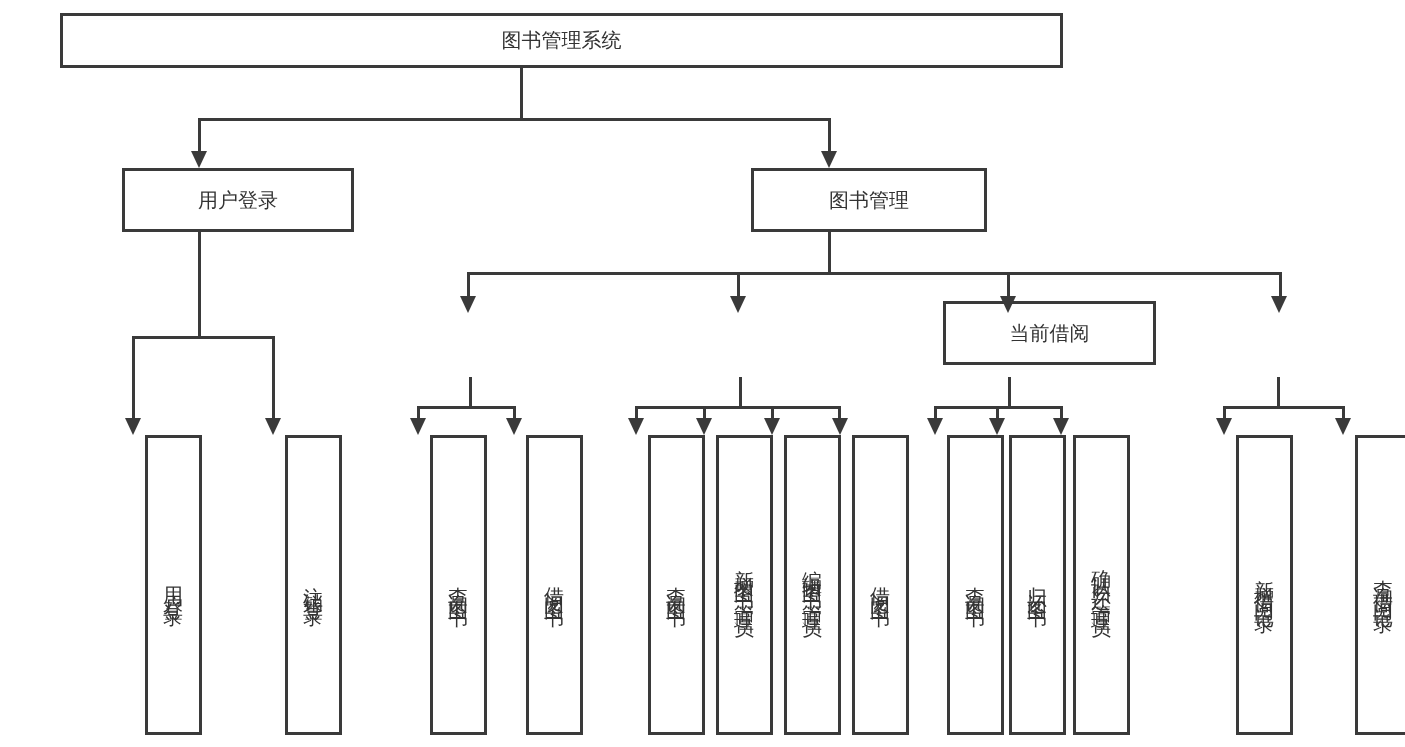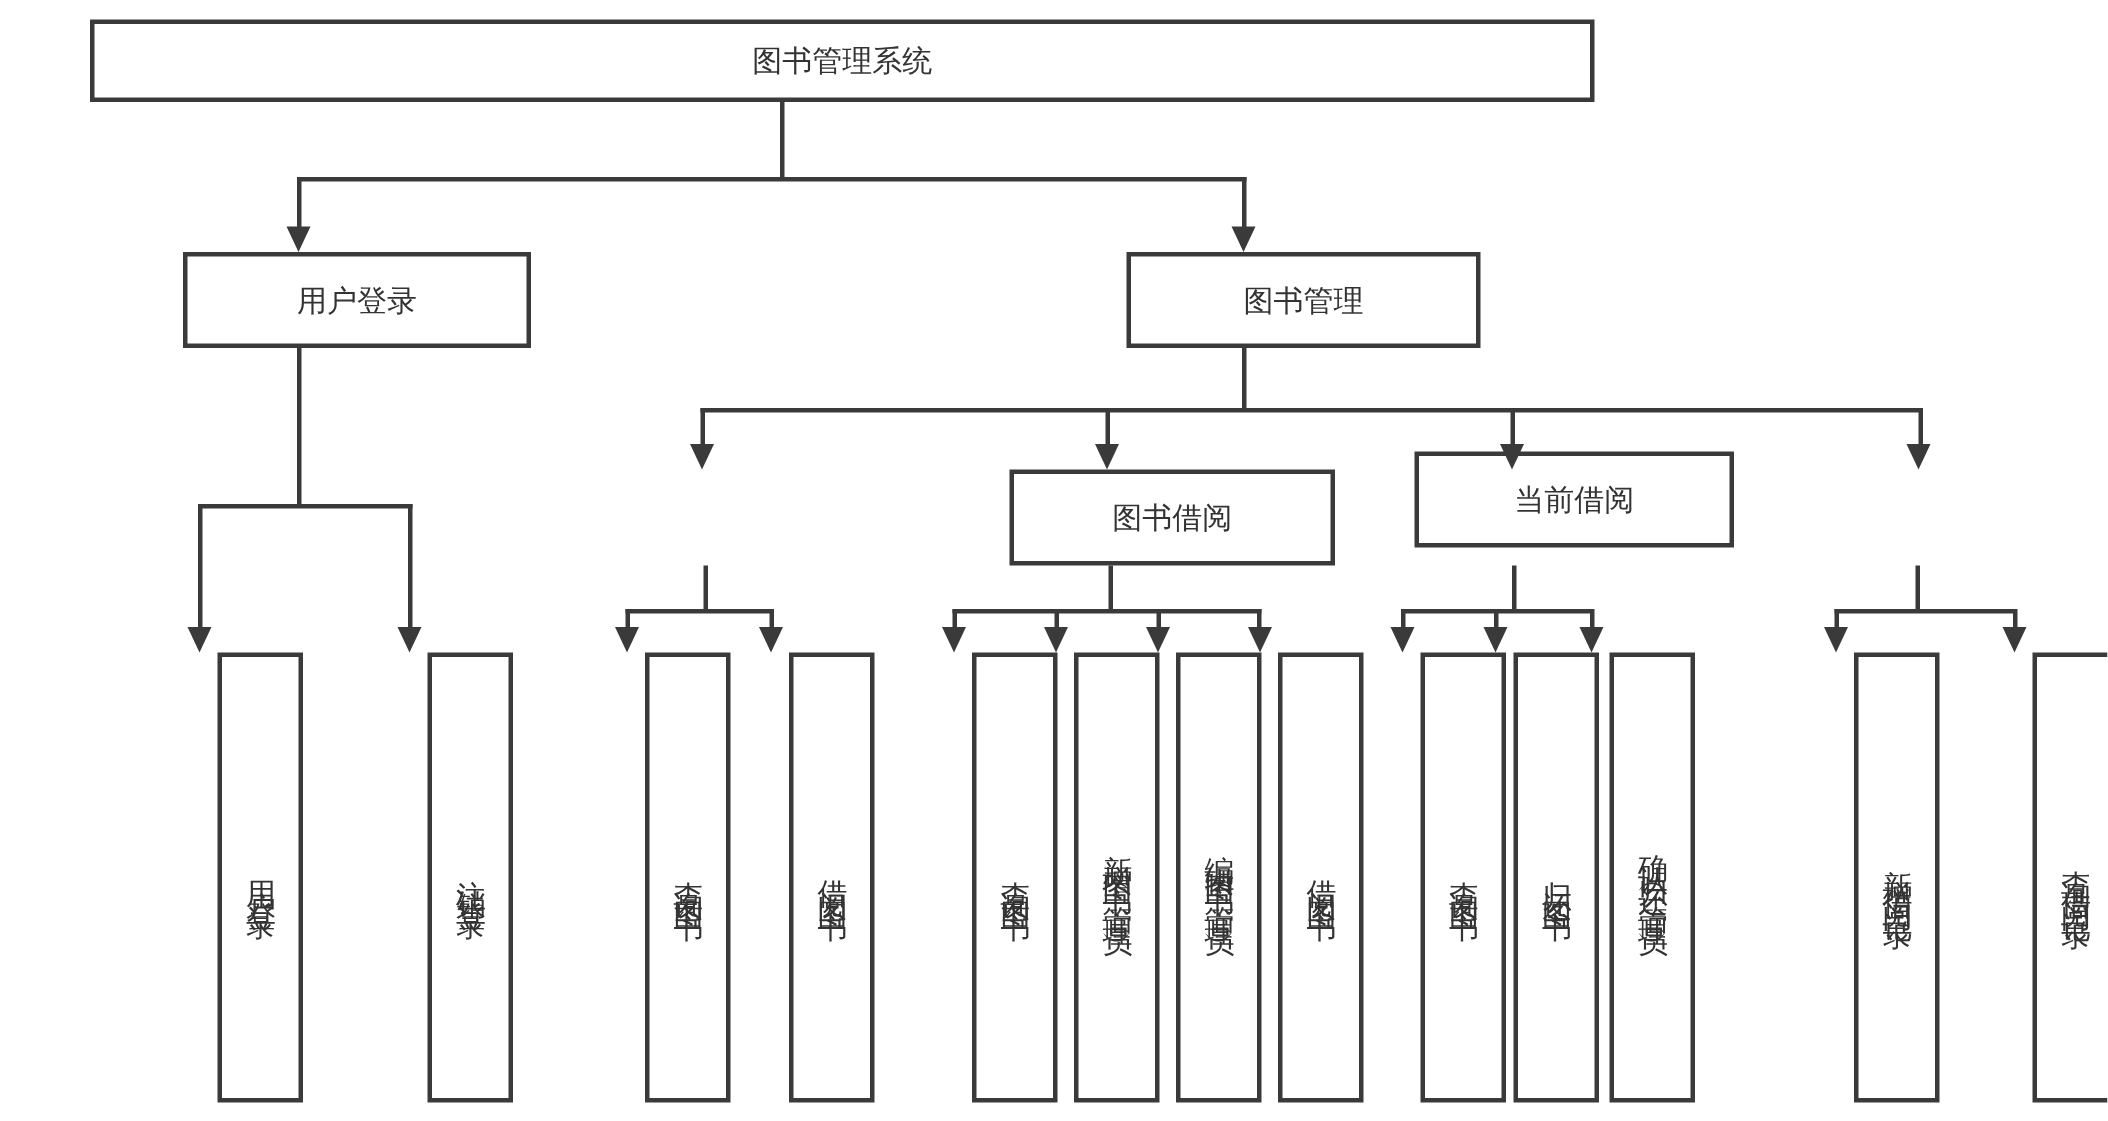--- a/index.html
+++ b/index.html
@@ -64,21 +64,20 @@
 
 <div id="canvas">
 
   <div class="box" style="left:20px;top:13px;width:1003px;height:55px;">图书管理系统</div>
 
   <div class="box" style="left:82px;top:168px;width:232px;height:64px;">用户登录</div>
 
   <div class="box" style="left:711px;top:168px;width:236px;height:64px;">图书管理</div>
 
 
-  <div class="box" style="left:633px;top:313px;width:217px;height:64px;">图书借阅</div>
 
   <div class="box" style="left:903px;top:301px;width:213px;height:64px;">当前借阅</div>
 
 
   <div class="box vbox" style="left:105px;">用户登录</div>
   <div class="box vbox" style="left:245px;">注销登录</div>
 
   <div class="box vbox" style="left:390px;">查询图书</div>
   <div class="box vbox" style="left:486px;">借阅图书</div>
 

